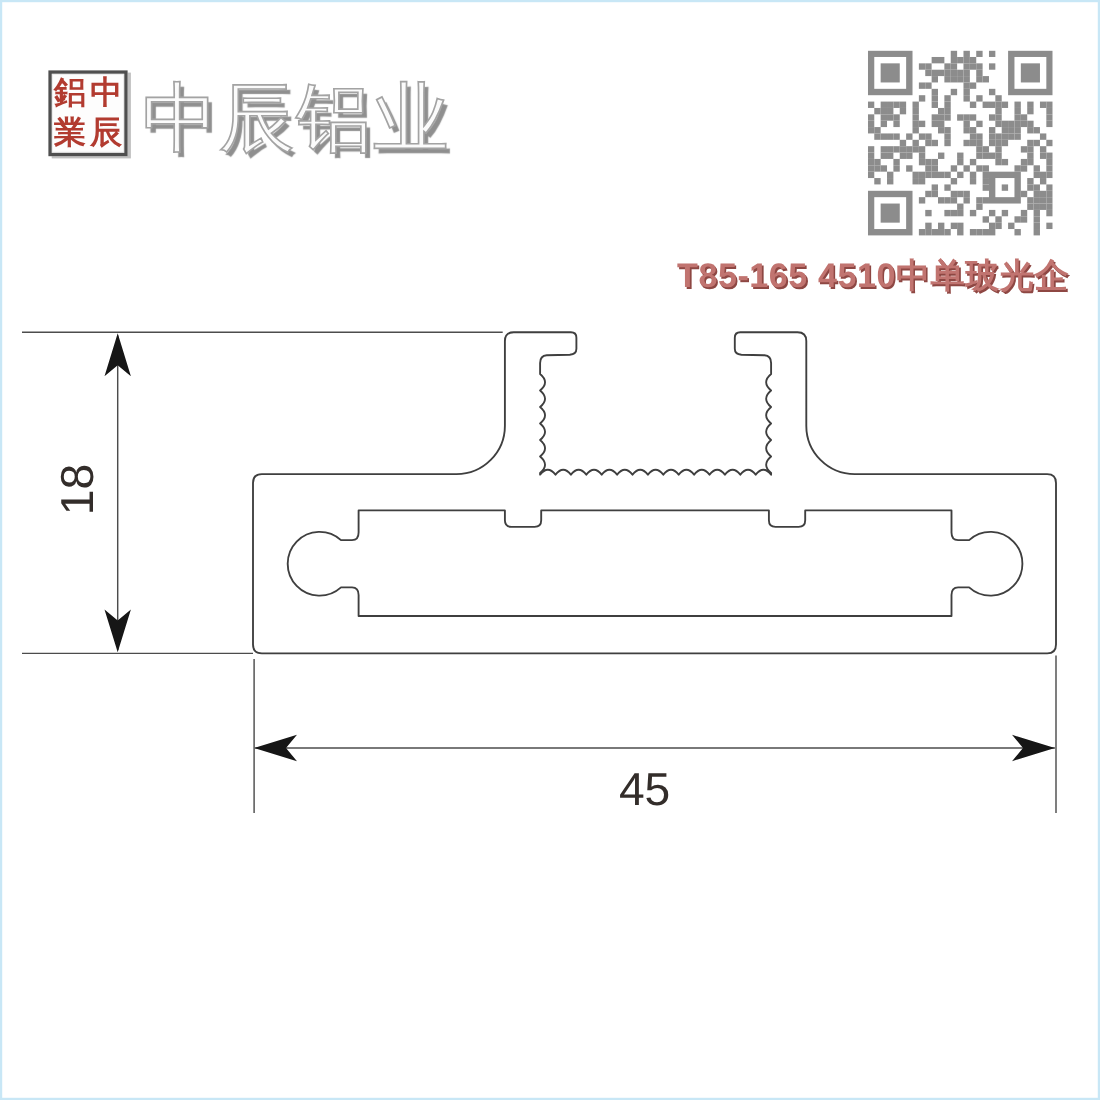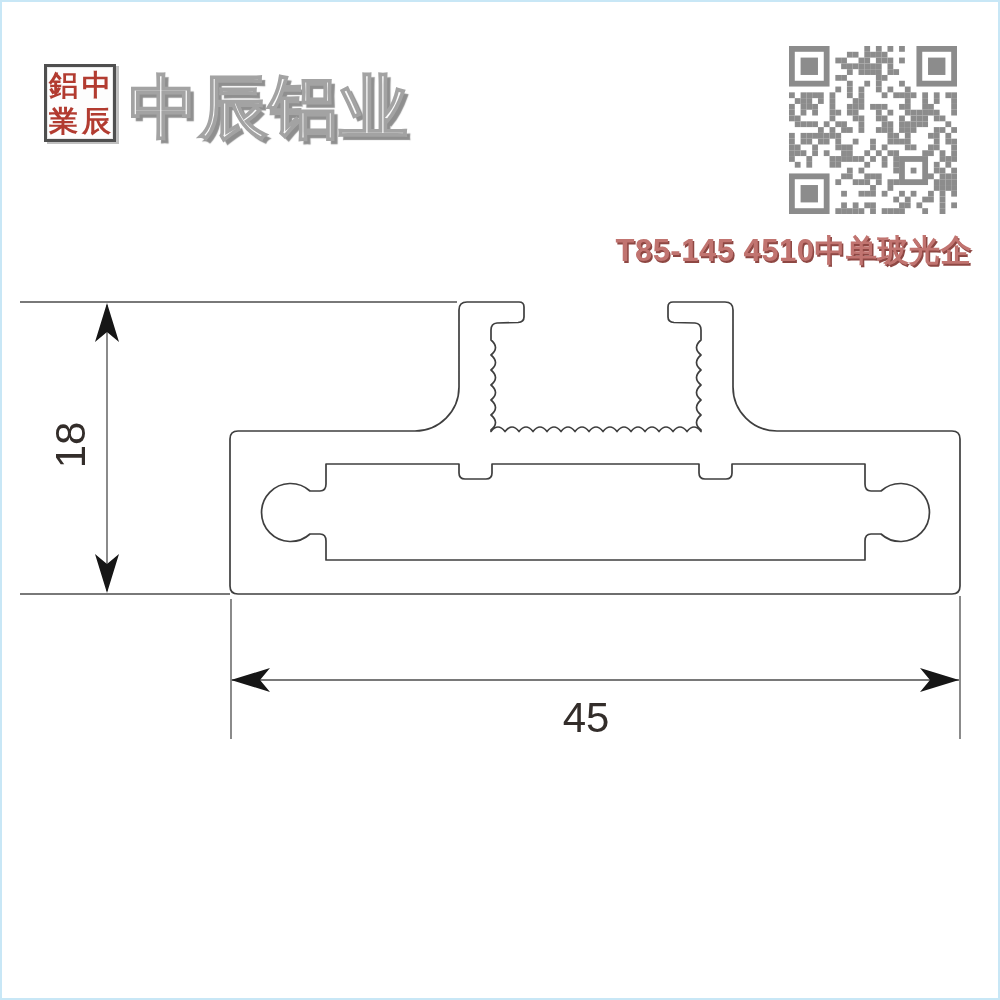--- a/index.html
+++ b/index.html
@@ -15,21 +15,21 @@
     box-shadow:3px 2px 0 rgba(140,140,140,.55), inset 0 0 0 1px #e8e8e8;
     display:grid;grid-template-columns:1fr 1fr;grid-template-rows:1fr 1fr;
     align-items:center;justify-items:center;
   }
   .seal span{
     font-family:"Liberation Serif",serif;font-weight:bold;
     font-size:29px;line-height:1;color:#b23b30;
   }
   .company-title{
     position:absolute;left:127px;top:60px;
-    font-size:69px;font-weight:bold;letter-spacing:1px;white-space:nowrap;
+    font-size:69px;font-weight:normal;letter-spacing:1px;white-space:nowrap;
     color:#fbfbfb;-webkit-text-stroke:1.5px #a3a3a3;
     text-shadow:4px 4px 1px #8f8f8f;
   }
   
   .qr{position:absolute;left:787px;top:44px;}
   .product-code{
     position:absolute;top:228px;right:26px;
     font-size:31px;font-weight:bold;letter-spacing:0.5px;white-space:nowrap;
     color:#c17470;text-shadow:1.5px 1.5px 0 #8e4743;
   }
@@ -360,21 +360,21 @@
       <rect x="133.24137931034483" y="5.793103448275862" width="28.96551724137931" height="28.96551724137931" fill="#ffffff"></rect>
       <rect x="139.0344827586207" y="11.586206896551724" width="17.379310344827587" height="17.379310344827587" fill="#8c8c8c"></rect>
       <rect x="0" y="127.44827586206897" width="40.55172413793103" height="40.55172413793103" fill="#8c8c8c"></rect>
       <rect x="5.793103448275862" y="133.24137931034483" width="28.96551724137931" height="28.96551724137931" fill="#ffffff"></rect>
       <rect x="11.586206896551724" y="139.0344827586207" width="17.379310344827587" height="17.379310344827587" fill="#8c8c8c"></rect>
       <rect x="110.06896551724138" y="110.06896551724138" width="28.96551724137931" height="28.96551724137931" fill="#8c8c8c"></rect>
       <rect x="115.86206896551724" y="115.86206896551724" width="17.379310344827587" height="17.379310344827587" fill="#ffffff"></rect>
       <rect x="121.65517241379311" y="121.65517241379311" width="5.793103448275862" height="5.793103448275862" fill="#8c8c8c"></rect>
     </svg>
 
-  <div class="product-code">T85-145 4510中单玻光企</div>
+  <div class="product-code">T85-165 4510中单玻光企</div>
 
   <svg class="drawing" viewBox="0 0 1000 1000">
 
     <path class="outline" d="
       M236 429 H413
       A44 44 0 0 0 457 385
       V308 Q457 300 465 300 H517 Q522 300 522 305 V315 Q522 320 516 320.5 L495 321 Q489 321.5 489 328 V338
       q9 7.5 0 15 q9 7.5 0 15 q9 7.5 0 15 q9 7.5 0 15 q9 7.5 0 15 q9 7.5 0 15
       L489 429.5
       q7 -9 14 0 q7 -9 14 0 q7 -9 14 0 q7 -9 14 0 q7 -9 14 0

